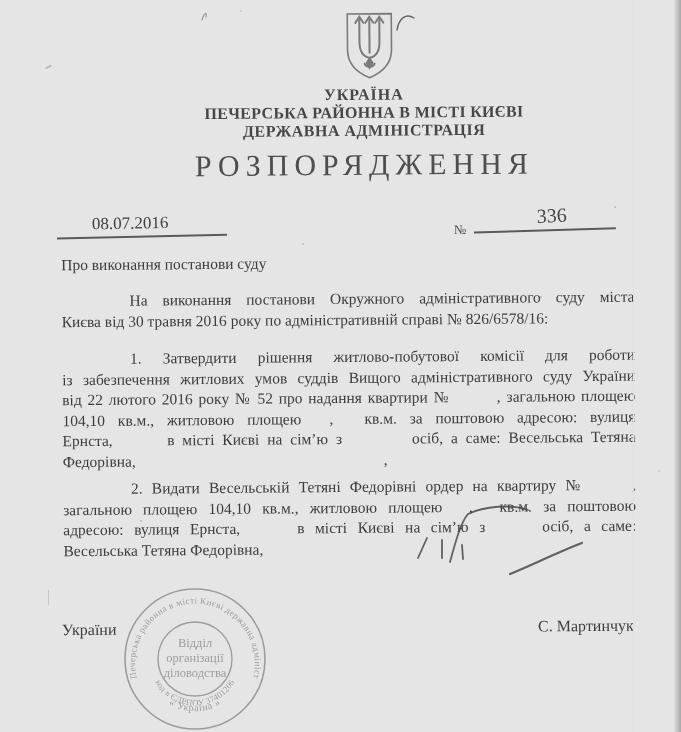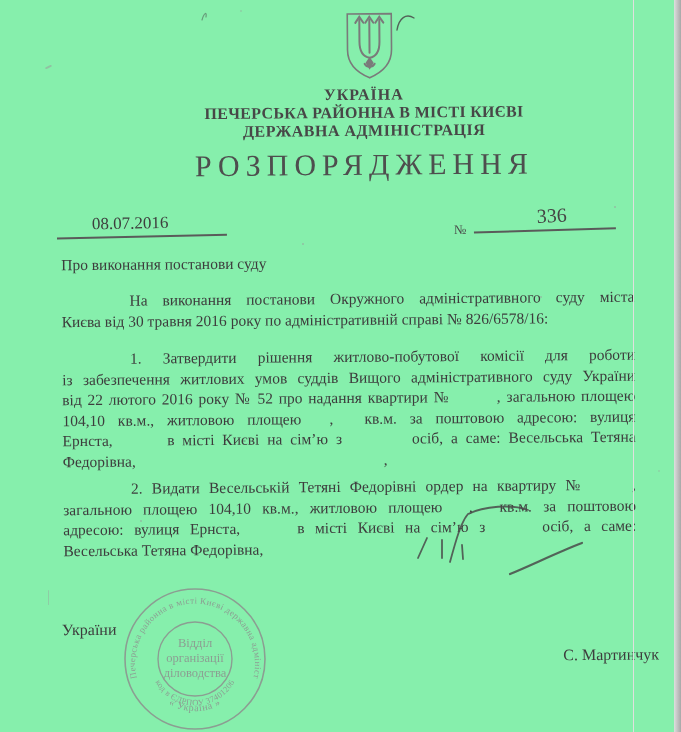--- a/index.html
+++ b/index.html
@@ -1,16 +1,16 @@
 <!DOCTYPE html>
 <html><head>
 <meta charset="utf-8">
 <style>
   html,body{margin:0;padding:0;background:#fbfbf9;}
-  .scan{position:relative;width:681px;height:732px;background:#86efac;overflow:hidden;
+  .scan{position:relative;width:681px;height:732px;background:#e5e5e5;overflow:hidden;
         font-family:"Liberation Serif","DejaVu Serif",serif;color:#3d3d3d;}
   .doc-layer{position:absolute;inset:0;transform:rotate(-0.45deg);transform-origin:50% 50%;}
   
   .hdr{position:absolute;left:55px;top:0;width:622px;text-align:center;}
   .coat{position:absolute;left:346px;top:12px;}
   .h-country{position:absolute;top:86px;left:0;width:100%;font-weight:bold;font-size:16px;letter-spacing:1px;color:#474747;}
   .h-org1{position:absolute;top:104px;left:0;width:100%;font-weight:bold;font-size:16px;letter-spacing:.3px;color:#474747;}
   .h-org2{position:absolute;top:122px;left:0;width:100%;font-weight:bold;font-size:16px;letter-spacing:.5px;color:#474747;}
   .doc-title{position:absolute;top:148px;left:0;width:100%;font-size:30px;letter-spacing:6px;color:#4e4e4e;}
   
@@ -21,21 +21,21 @@
   .num-underline{position:absolute;left:475px;top:231px;width:142px;height:2px;background:#5a5a5a;transform:rotate(-1.2deg);}
   
   .subject{position:absolute;left:62px;top:254px;font-size:15.5px;}
   .para{position:absolute;left:62px;width:573px;font-size:15.5px;line-height:20.5px;}
   .p-intro{top:289px;} .p-item1{top:347px;} .p-item2{top:477px;}
   .line{text-align:justify;text-align-last:justify;white-space:pre-wrap;}
   .line.indent{text-indent:68px;}
   .line.last{text-align-last:left;}
   
   .golova{position:absolute;left:60px;top:619px;font-size:16px;}
-  .signame{position:absolute;left:536px;top:648px;font-size:16px;margin-left:25px;}
+  .signame{position:absolute;left:536px;top:619px;font-size:16px;}
   
   .overlay{position:absolute;inset:0;pointer-events:none;}
   .stamp{position:absolute;left:120px;top:584px;opacity:.82;}
   
   .scan-line{position:absolute;left:633px;top:0;bottom:0;width:1px;background:#e0e0de;}
   .right-margin{position:absolute;left:634px;right:7px;top:0;bottom:0;background:#fdfdfc;}
   .right-strip{position:absolute;right:0;top:0;bottom:0;width:7px;
                background:linear-gradient(to right,#dedede,#a8a8a8);}
   .speck{position:absolute;background:#9a9a9a;border-radius:50%;opacity:.55;}
 </style>

